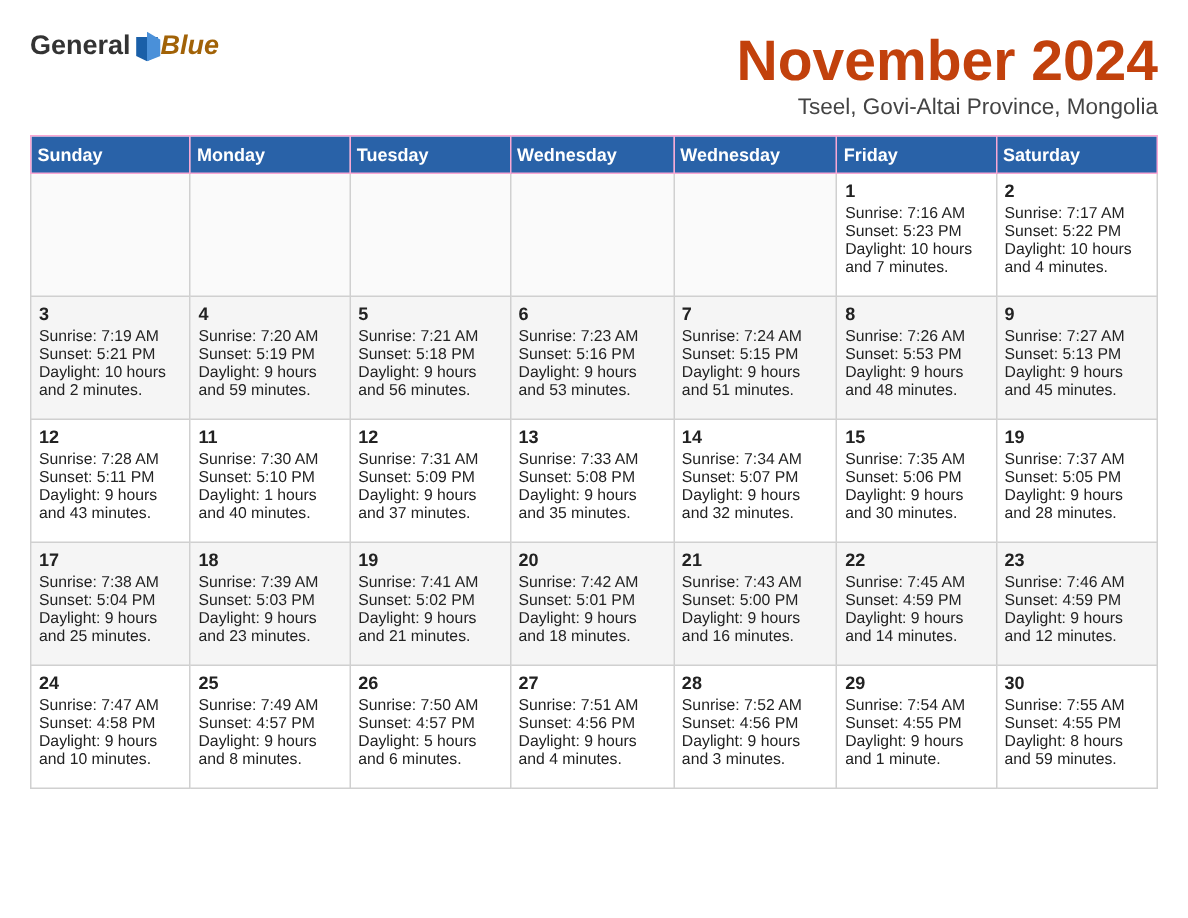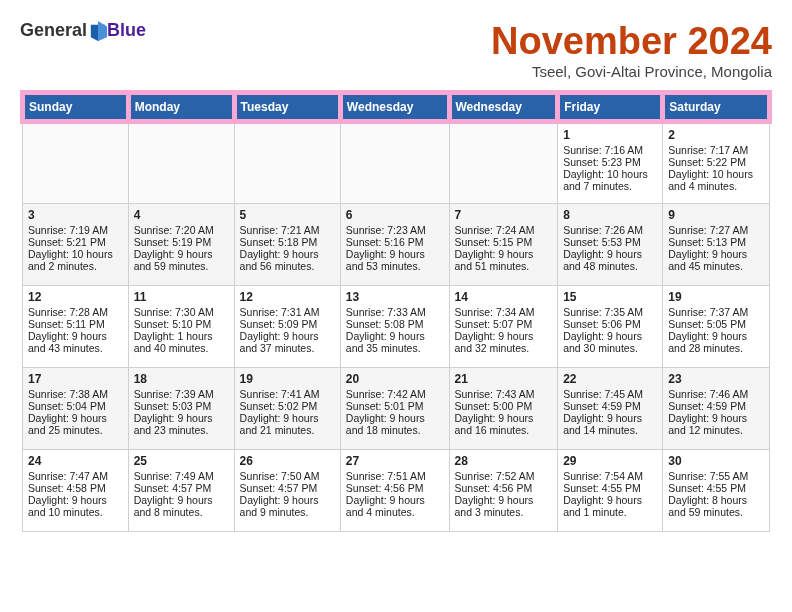--- a/index.html
+++ b/index.html
@@ -22,21 +22,21 @@
       align-items: flex-start;
     }
     .logo-text {
       display: flex;
       align-items: center;
       font-size: 18px;
       font-weight: bold;
       color: #333;
     }
     .logo-general { color: #333; }
-    .logo-blue { color: #4c1d95; }
+    .logo-blue { color: #a16207; font-style: italic; }
     .logo-icon {
       width: 18px;
       height: 20px;
       margin-left: 2px;
     }
     .title-block {
       text-align: right;
     }
     .month-title {
       font-size: 38px;
@@ -52,21 +52,21 @@
       border-collapse: collapse;
       font-size: 11px;
     }
     .calendar-table th {
       background: #2962a8;
       color: #fff;
       padding: 5px 4px;
       text-align: left;
       font-size: 12px;
       font-weight: bold;
-      border: 5px solid #f9a8d4;
+      border: 1px solid #f9a8d4;
     }
     .calendar-table td {
       vertical-align: top;
       padding: 4px 5px;
       border: 1px solid #d0d0d0;
       height: 82px;
       width: 113px;
       font-size: 10.5px;
       color: #222;
       background: #fff;
@@ -278,21 +278,21 @@
         <td>
           <span class="day-number">25</span>
           <div>Sunrise: 7:49 AM</div>
           <div>Sunset: 4:57 PM</div>
           <div>Daylight: 9 hours and 8 minutes.</div>
         </td>
         <td>
           <span class="day-number">26</span>
           <div>Sunrise: 7:50 AM</div>
           <div>Sunset: 4:57 PM</div>
-          <div>Daylight: 9 hours and 9 minutes.</div>
+          <div>Daylight: 5 hours and 6 minutes.</div>
         </td>
         <td>
           <span class="day-number">27</span>
           <div>Sunrise: 7:51 AM</div>
           <div>Sunset: 4:56 PM</div>
           <div>Daylight: 9 hours and 4 minutes.</div>
         </td>
         <td>
           <span class="day-number">28</span>
           <div>Sunrise: 7:52 AM</div>

